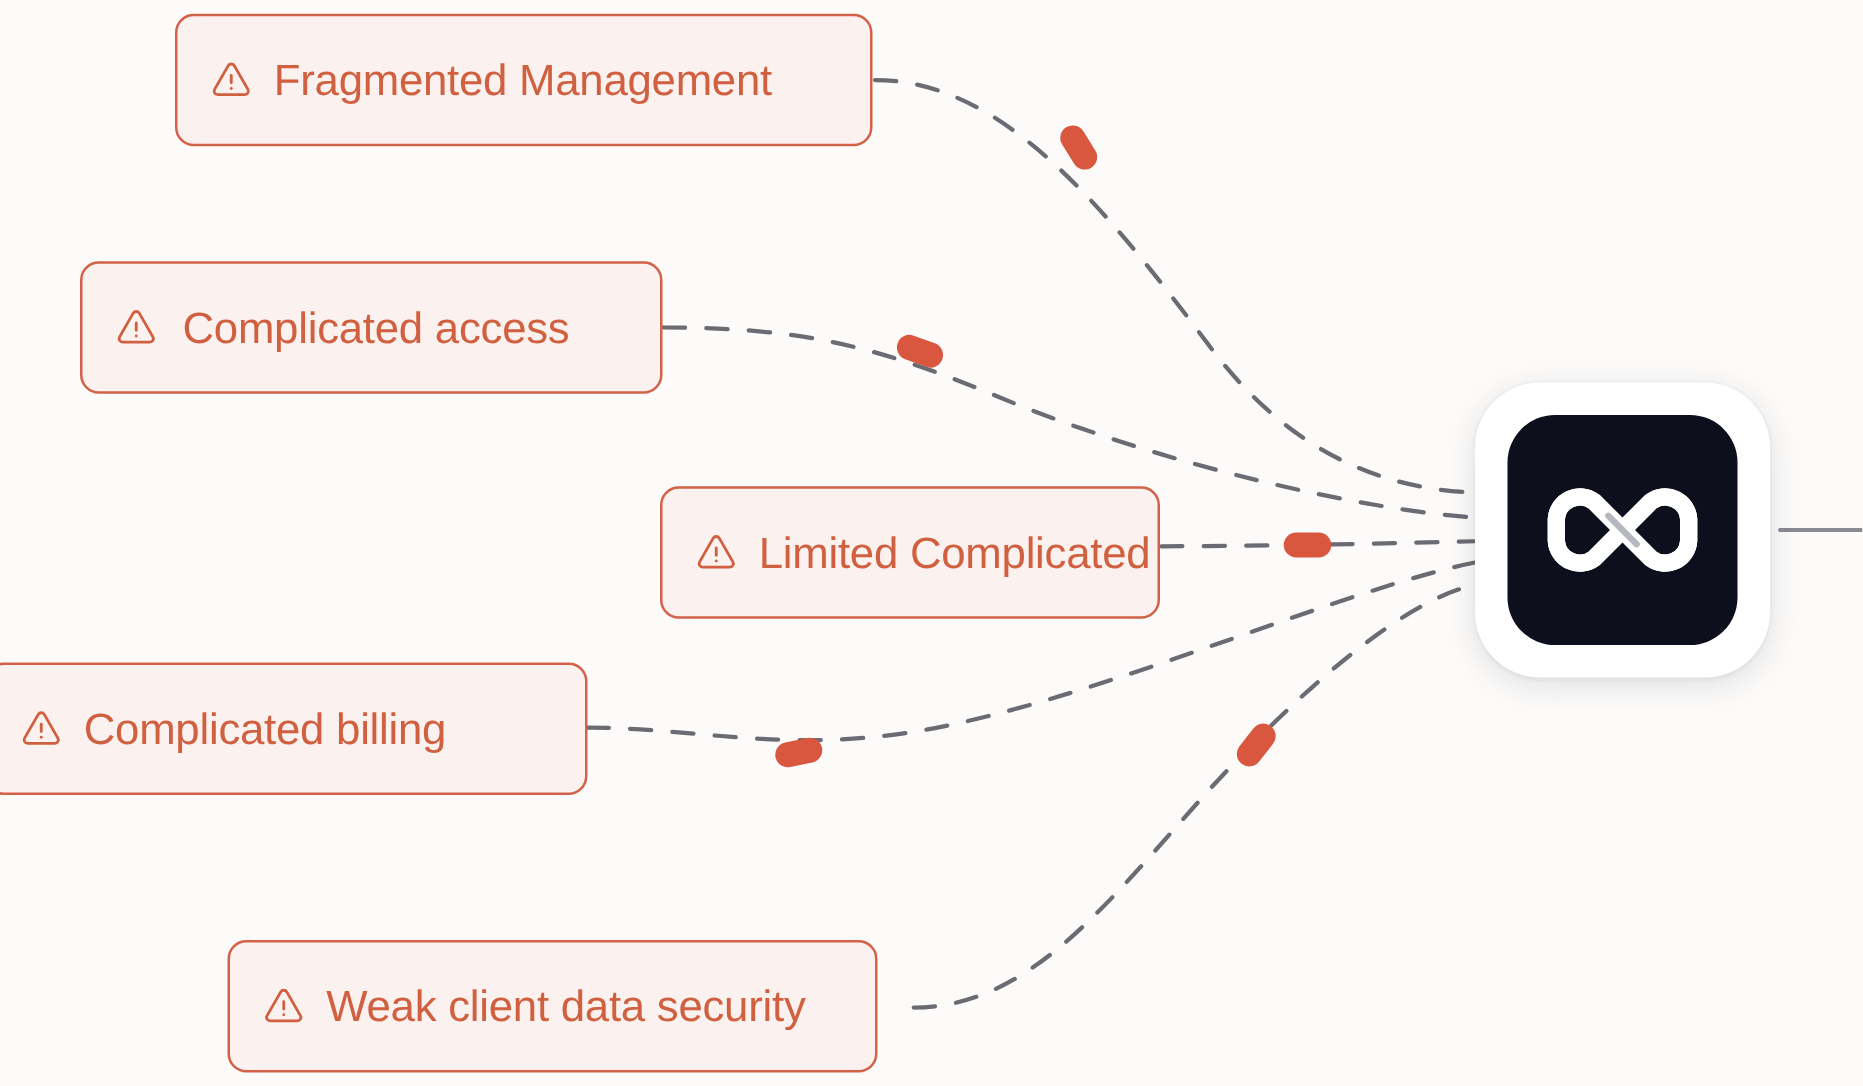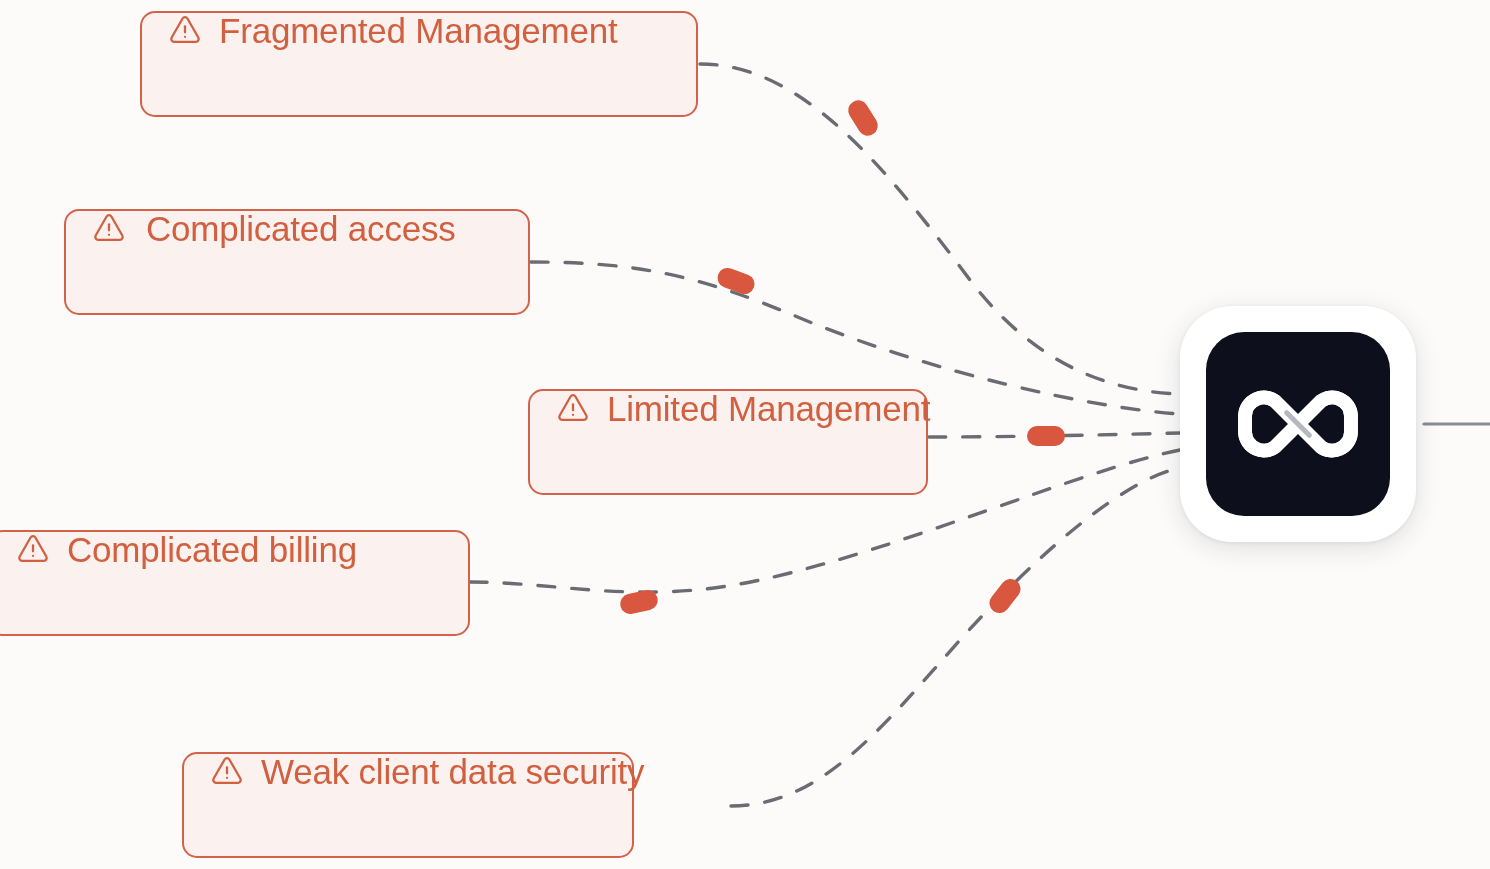--- a/index.html
+++ b/index.html
@@ -23,20 +23,21 @@
     left: 0;
     top: 0;
     width: 1490px;
     height: 869px;
     pointer-events: none;
   }
   
   .card {
     position: absolute;
     display: flex;
+    align-items: center;
     box-sizing: border-box;
     background: #fbf1ef;
     border: 2px solid #d2634a;
     border-radius: 15px;
     padding: 0 26px;
     height: 106px;
     gap: 17px;
     white-space: nowrap;
   }
   .card-label {
@@ -115,33 +116,33 @@
     </svg>
     <span class="card-label">Complicated access</span>
   </div>
 
   <div class="card" style="left:528px; top:389px; width:400px;">
     <svg class="warn-icon" width="34" height="34" viewBox="0 0 24 24" fill="none" stroke="#d0603f" stroke-width="1.6" stroke-linecap="round" stroke-linejoin="round">
       <path d="M10.3 3.9 2.6 17.3a2 2 0 0 0 1.7 3h15.4a2 2 0 0 0 1.7-3L13.7 3.9a2 2 0 0 0-3.4 0z"></path>
       <line x1="12" y1="9.4" x2="12" y2="13.6"></line>
       <line x1="12" y1="16.8" x2="12.01" y2="16.8"></line>
     </svg>
-    <span class="card-label">Limited Management</span>
+    <span class="card-label">Limited Complicated</span>
   </div>
 
   <div class="card" style="left:-12px; top:530px; width:482px;">
     <svg class="warn-icon" width="34" height="34" viewBox="0 0 24 24" fill="none" stroke="#d0603f" stroke-width="1.6" stroke-linecap="round" stroke-linejoin="round">
       <path d="M10.3 3.9 2.6 17.3a2 2 0 0 0 1.7 3h15.4a2 2 0 0 0 1.7-3L13.7 3.9a2 2 0 0 0-3.4 0z"></path>
       <line x1="12" y1="9.4" x2="12" y2="13.6"></line>
       <line x1="12" y1="16.8" x2="12.01" y2="16.8"></line>
     </svg>
     <span class="card-label">Complicated billing</span>
   </div>
 
-  <div class="card" style="left:182px; top:752px; width:452px;">
+  <div class="card" style="left:182px; top:752px; width:520px;">
     <svg class="warn-icon" width="34" height="34" viewBox="0 0 24 24" fill="none" stroke="#d0603f" stroke-width="1.6" stroke-linecap="round" stroke-linejoin="round">
       <path d="M10.3 3.9 2.6 17.3a2 2 0 0 0 1.7 3h15.4a2 2 0 0 0 1.7-3L13.7 3.9a2 2 0 0 0-3.4 0z"></path>
       <line x1="12" y1="9.4" x2="12" y2="13.6"></line>
       <line x1="12" y1="16.8" x2="12.01" y2="16.8"></line>
     </svg>
     <span class="card-label">Weak client data security</span>
   </div>
 
   <div id="logo-node" style="left:1180px; top:306px;">
     <div id="logo-tile">

